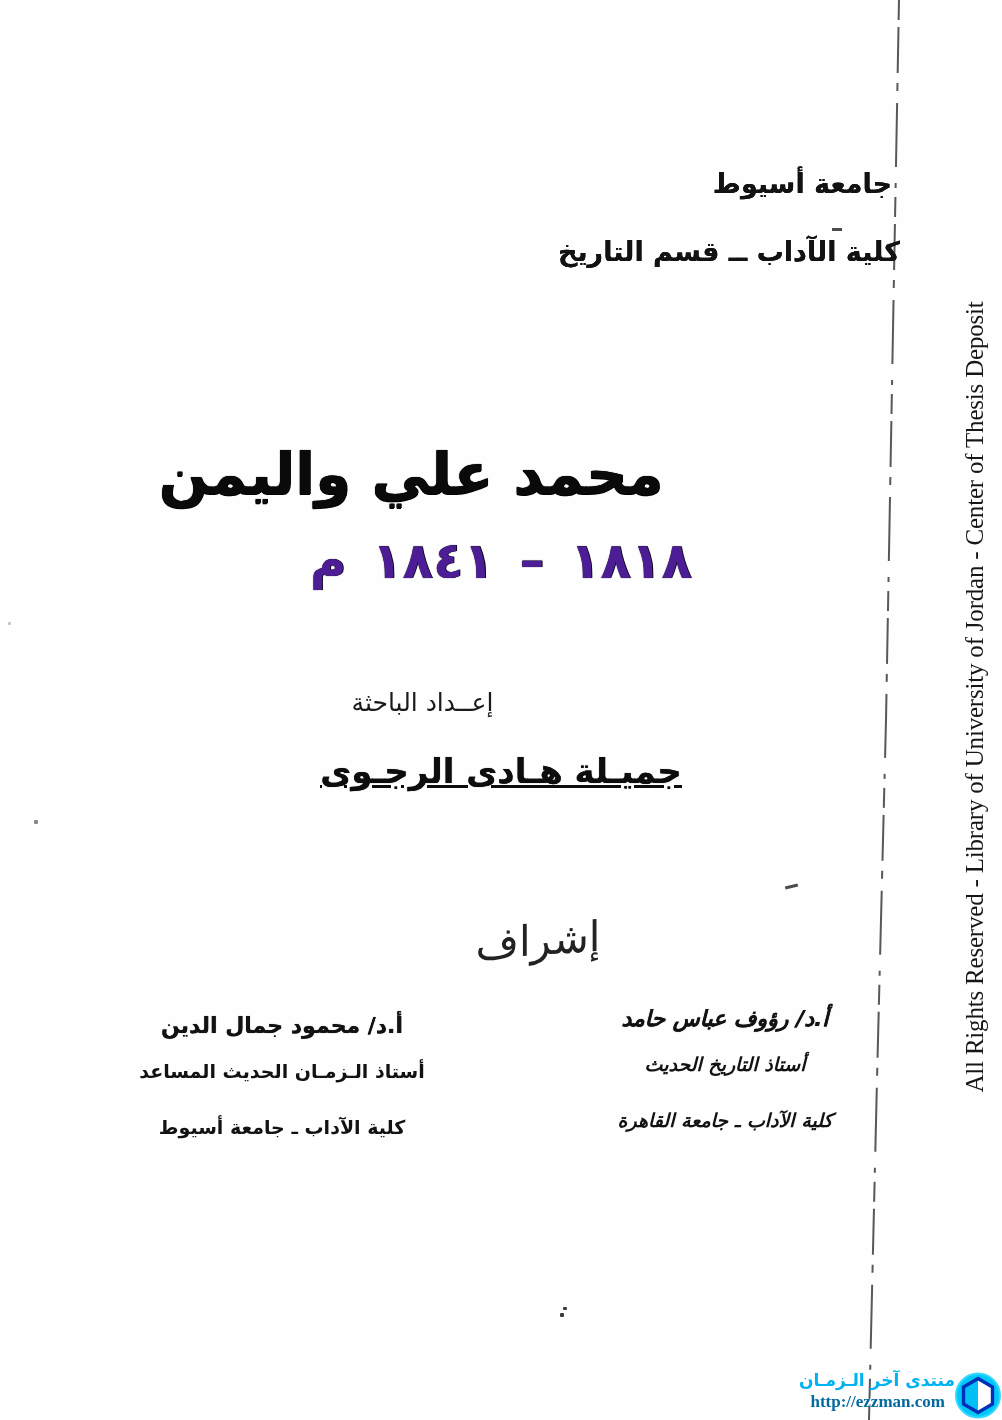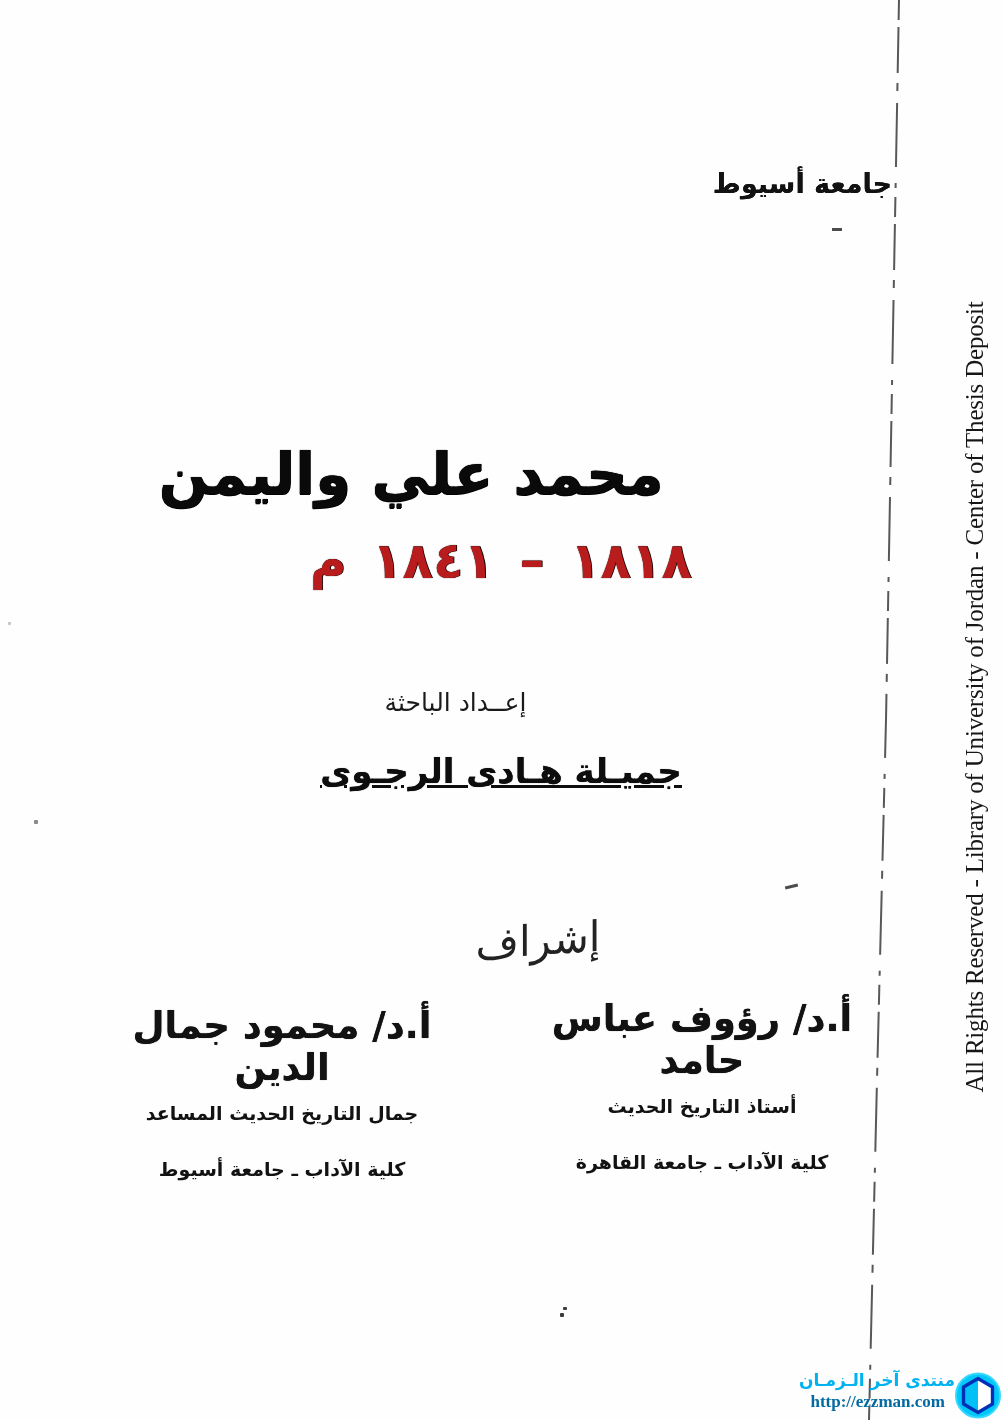--- a/index.html
+++ b/index.html
@@ -19,40 +19,40 @@
   .hdr-fac  { top:236px; right:102px; font-size:27px; font-weight:bold; letter-spacing:.5px; text-shadow:0 0 .6px #000; }
 
   
   .title-main {
     top:440px; left:1px; width:820px; text-align:center;
     font-size:58px; font-weight:bold; color:#0a0a0a;
     text-shadow:0 0 1px #000, .8px 0 #000, 0 .8px #000;
   }
   .title-years {
     top:532px; left:1px; width:1000px; text-align:center;
-    font-size:50px; font-weight:bold; color:#b91c1c; word-spacing:8px;
+    font-size:50px; font-weight:bold; color:#4c1d95; word-spacing:8px;
     text-shadow:0 0 1px #000, .8px 0 #000;
   }
 
   
-  .prep-label { top:688px; left:1px; width:843px; text-align:center; font-size:25px; color:#1a1a1a;padding-left:33px; }
+  .prep-label { top:688px; left:1px; width:843px; text-align:center; font-size:25px; color:#1a1a1a; }
   .author-name {
     top:751px; left:1px; width:1000px; text-align:center;
     font-size:34px; font-weight:bold; color:#0d0d0d; text-shadow:0 0 .7px #000;text-decoration:underline;
   }
 
   
   .sup-label {
     top:916px; left:408px; width:260px; text-align:center;
     font-size:42px; color:#222; transform:rotate(-4deg) skewX(-4deg);
   }
   .sup-col { width:320px; text-align:center; }
-  .sup-col.right { top:998px;  left:542px; }
+  .sup-col.right { top:998px;  left:565px;font-style:italic; }
   .sup-col.left  { top:1005px; left:122px; }
-  .sup-name  { font-size:37px; font-weight:bold; line-height:42px; margin-bottom:12px; text-shadow:0 0 .7px #000; }
+  .sup-name  { font-size:22px; font-weight:bold; line-height:42px; margin-bottom:12px; text-shadow:0 0 .7px #000; }
   .sup-title { font-size:19px; font-weight:bold; line-height:24px; margin-bottom:12px; }
   .sup-affil { font-size:19px; font-weight:bold; line-height:24px;margin-top:32px; }
 
   
   .watermark {
     left:975px; top:697px; transform:translate(-50%,-50%) rotate(-90deg);
     white-space:nowrap; font-family:"Liberation Serif", serif;
     font-size:25px; letter-spacing:-0.2px; color:#161616;
   }
 
@@ -69,38 +69,39 @@
 <body>
 
 <div class="page">
 
   <svg class="fold-svg" width="1002" height="1420" viewBox="0 0 1002 1420">
     <polyline points="899,0 893,330 886,720 877,1080 869,1420" fill="none" stroke="#2e2e2e" stroke-width="2" stroke-dasharray="20 7 46 10 8 12 64 16 5 9" opacity="0.8"></polyline>
   </svg>
 
   <div class="abs rtl hdr-uni">جامعة أسيوط</div>
   <div class="abs dash" style="left:832px;top:228px;width:10px;height:3px;"></div>
+  <div class="abs rtl hdr-fac">كلية الآداب ــ قسم التاريخ</div>
 
   <div class="abs rtl title-main">محمد علي واليمن</div>
   <div class="abs rtl title-years">١٨١٨ – ١٨٤١ م</div>
 
   <div class="abs rtl prep-label">إعــداد الباحثة</div>
   <div class="abs rtl author-name">جميـلة هـادى الرجـوى</div>
 
   <div class="abs rtl sup-label">إشراف</div>
 
   <div class="abs rtl sup-col right">
     <div class="sup-name">أ.د/ رؤوف عباس حامد</div>
     <div class="sup-title">أستاذ التاريخ الحديث</div>
     <div class="sup-affil">كلية الآداب ـ جامعة القاهرة</div>
   </div>
 
   <div class="abs rtl sup-col left">
     <div class="sup-name">أ.د/ محمود جمال الدين</div>
-    <div class="sup-title">جمال التاريخ الحديث المساعد</div>
+    <div class="sup-title">أستاذ الـزمـان الحديث المساعد</div>
     <div class="sup-affil">كلية الآداب ـ جامعة أسيوط</div>
   </div>
 
   <div class="abs watermark">All Rights Reserved - Library of University of Jordan - Center  of Thesis Deposit</div>
 
   <div class="abs rtl footer-name" style="color:#00b2f0;">منتدى آخر الـزمـان</div>
   <div class="abs footer-url" style="color:#0369a1;">http://ezzman.com</div>
 
   <svg class="abs footer-logo" viewBox="0 0 46 47">
     <circle cx="23" cy="23.5" r="22" fill="#00c8fa"></circle>

